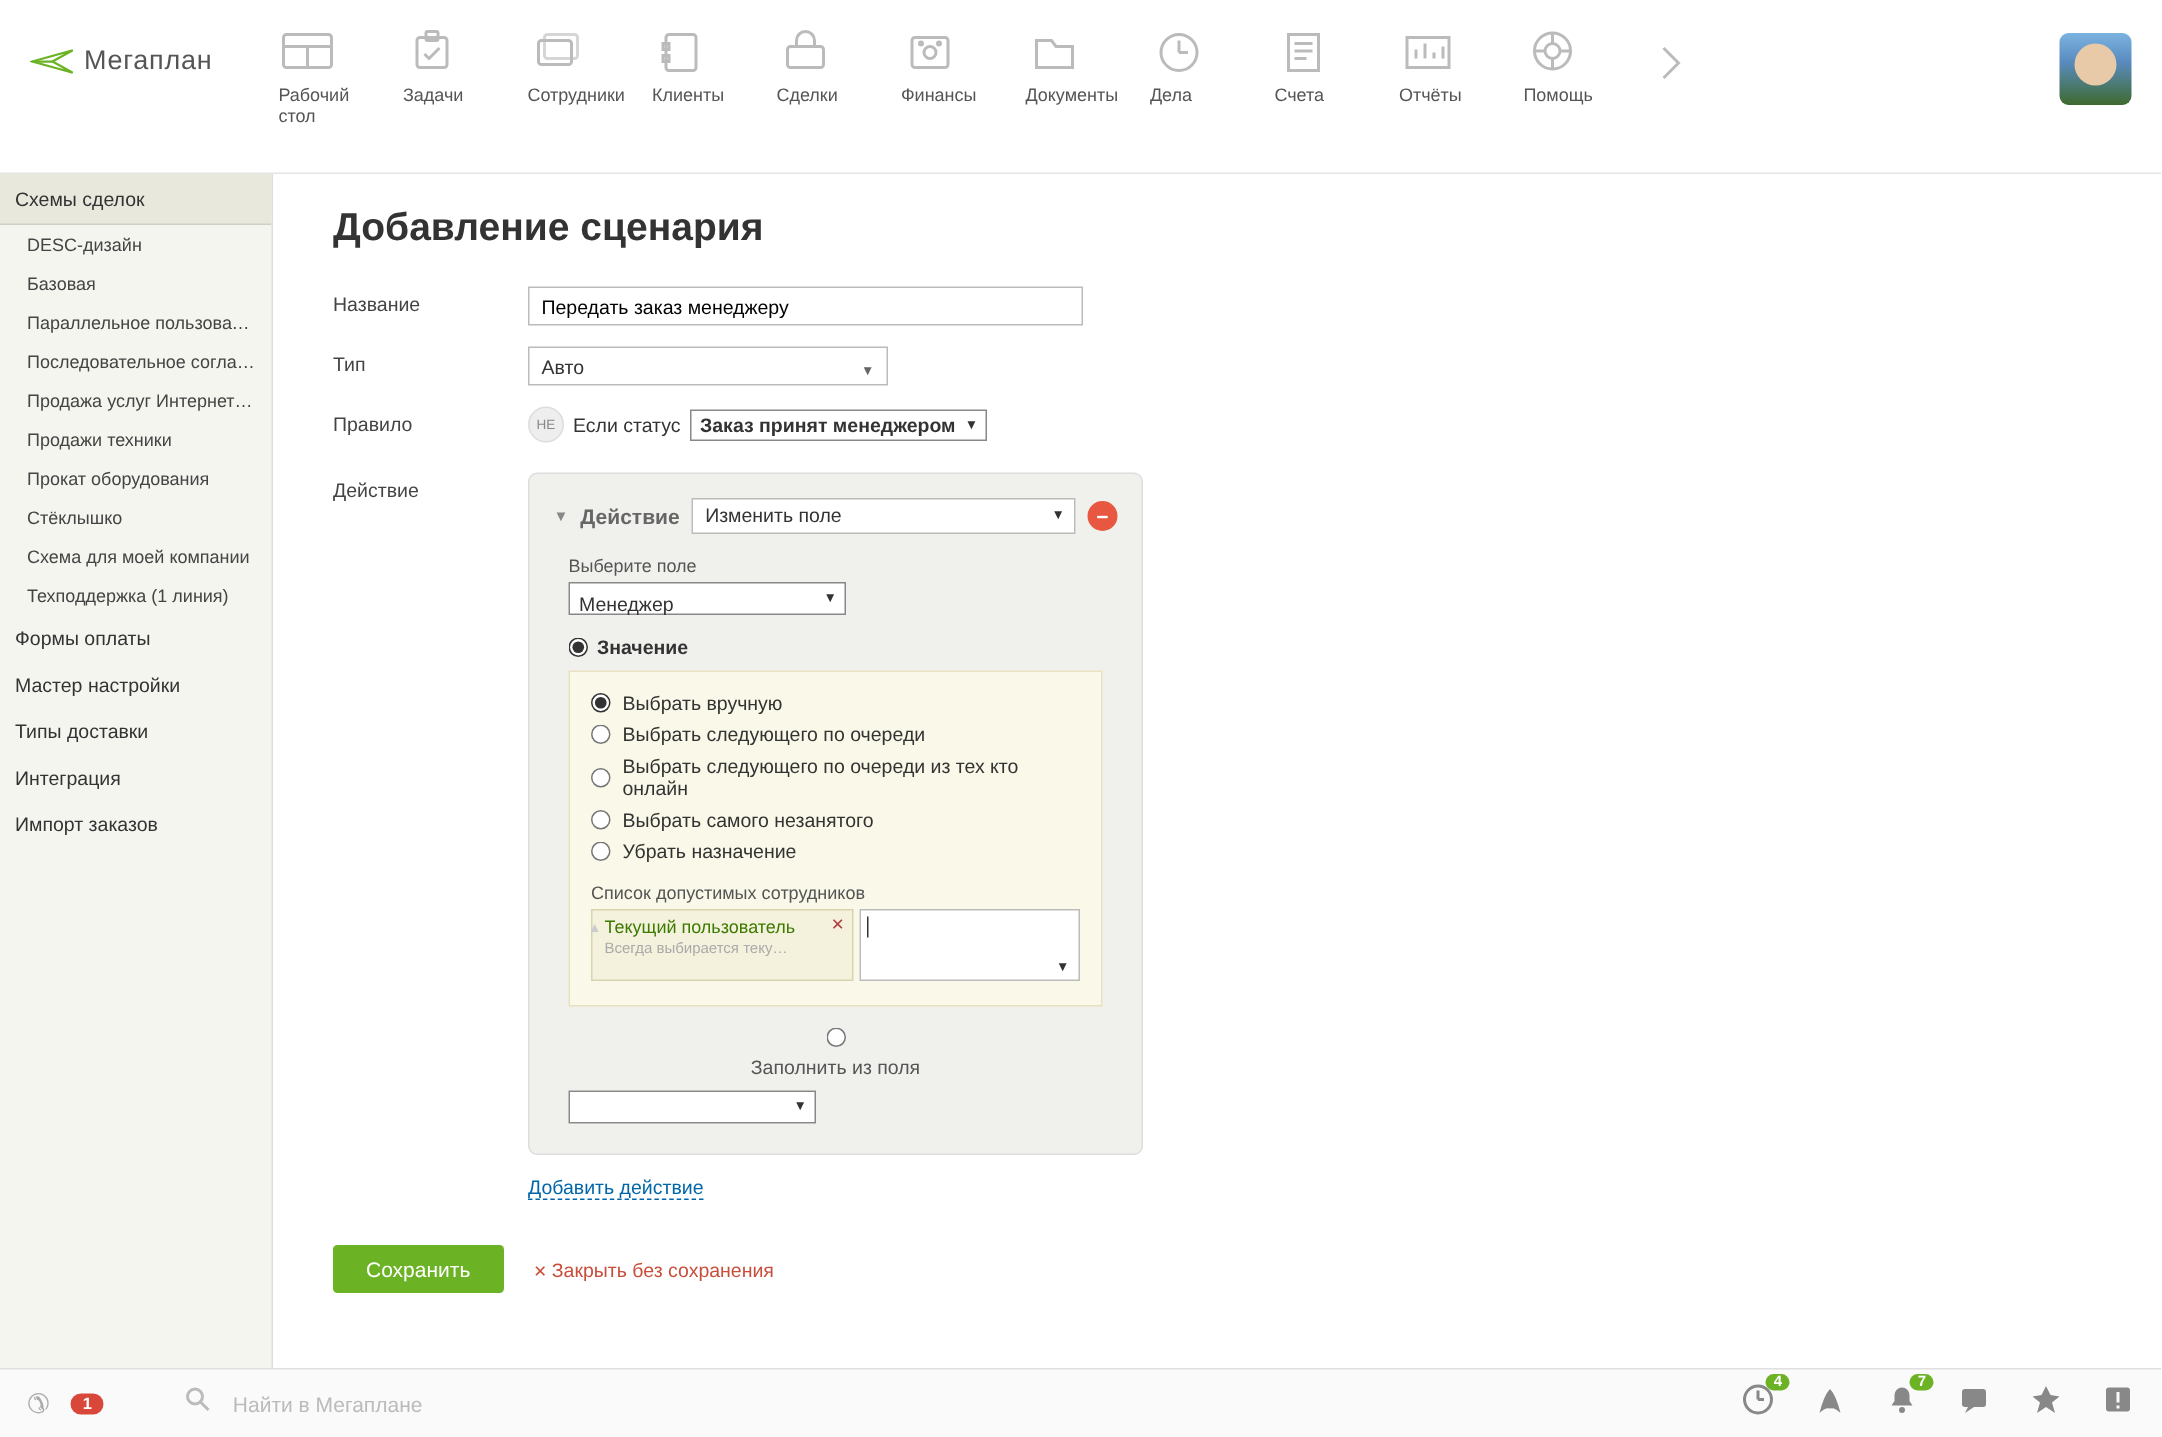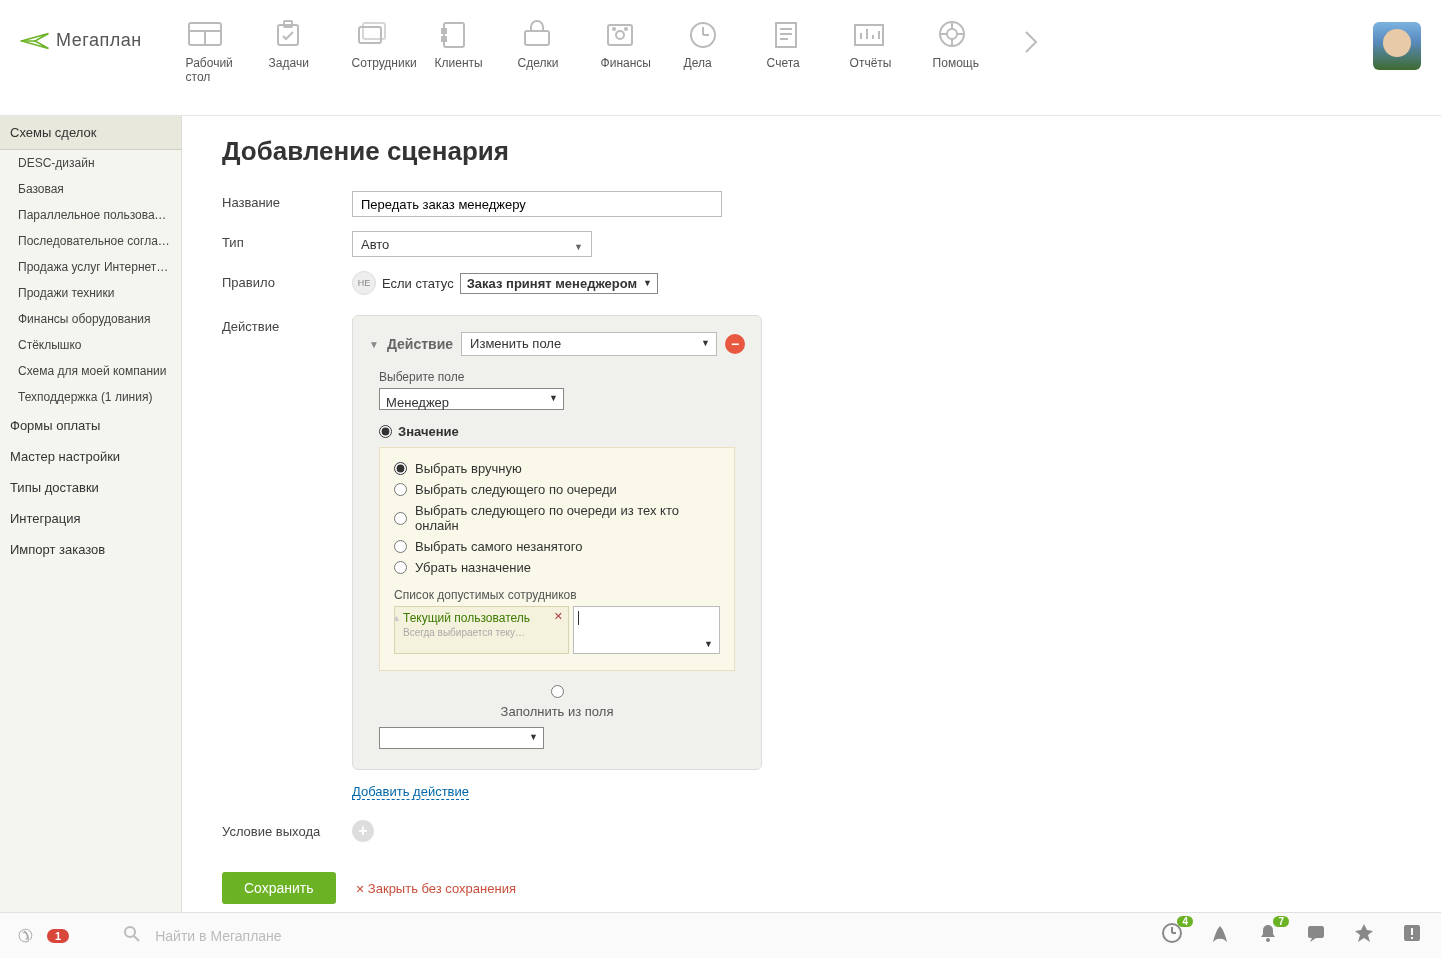--- a/index.html
+++ b/index.html
@@ -165,20 +165,28 @@
             <circle cx="18" cy="16" r="4"></circle>
             <circle cx="12" cy="10" r="1" fill="#bbb"></circle>
             <circle cx="24" cy="10" r="1" fill="#bbb"></circle>
           </svg>
         </div>
       <span class="nav-label">Финансы</span>
     </div>
     <div class="nav-item">
       <div class="nav-icon">
           <svg class="nico" viewBox="0 0 36 30">
+            <path d="M6 8 h10 l3 4 h11 v14 H6 Z"></path>
+          </svg>
+        </div>
+      <span class="nav-label">Документы</span>
+    </div>
+    <div class="nav-item">
+      <div class="nav-icon">
+          <svg class="nico" viewBox="0 0 36 30">
             <circle cx="18" cy="16" r="12"></circle>
             <line x1="18" y1="16" x2="18" y2="8"></line>
             <line x1="18" y1="16" x2="24" y2="16"></line>
           </svg>
         </div>
       <span class="nav-label">Дела</span>
     </div>
     <div class="nav-item">
       <div class="nav-icon">
           <svg class="nico" viewBox="0 0 36 30">
@@ -229,21 +237,21 @@
 <div class="container">
 
   <div class="sidebar">
     <div class="sidebar-section">Схемы сделок</div>
     <div class="sidebar-item">DESC-дизайн</div>
     <div class="sidebar-item">Базовая</div>
     <div class="sidebar-item">Параллельное пользователь</div>
     <div class="sidebar-item">Последовательное согласов…</div>
     <div class="sidebar-item">Продажа услуг Интернет-аге…</div>
     <div class="sidebar-item">Продажи техники</div>
-    <div class="sidebar-item">Финансы оборудования</div>
+    <div class="sidebar-item">Прокат оборудования</div>
     <div class="sidebar-item">Стёклышко</div>
     <div class="sidebar-item">Схема для моей компании</div>
     <div class="sidebar-item">Техподдержка (1 линия)</div>
     <div class="sidebar-link">Формы оплаты</div>
     <div class="sidebar-link">Мастер настройки</div>
     <div class="sidebar-link">Типы доставки</div>
     <div class="sidebar-link">Интеграция</div>
     <div class="sidebar-link">Импорт заказов</div>
   </div>
 
@@ -334,24 +342,20 @@
                 <input type="radio" style="">
                 <span>Заполнить из поля</span>
               </label>
             <div class="fill-select"></div>
           </div>
         </div>
         <a class="add-action-link">Добавить действие</a>
       </div>
     </div>
 
-    <div class="form-row" style="margin-top:20px;">
-      <div class="form-label">Условие выхода</div>
-      <div><span class="add-circle">+</span></div>
-    </div>
 
     <div class="buttons-row">
       <button class="btn-save">Сохранить</button>
       <span class="btn-cancel">Закрыть без сохранения</span>
     </div>
   </div>
 </div>
 
 <div class="footer">
   <span class="phone-ico">✆</span>

